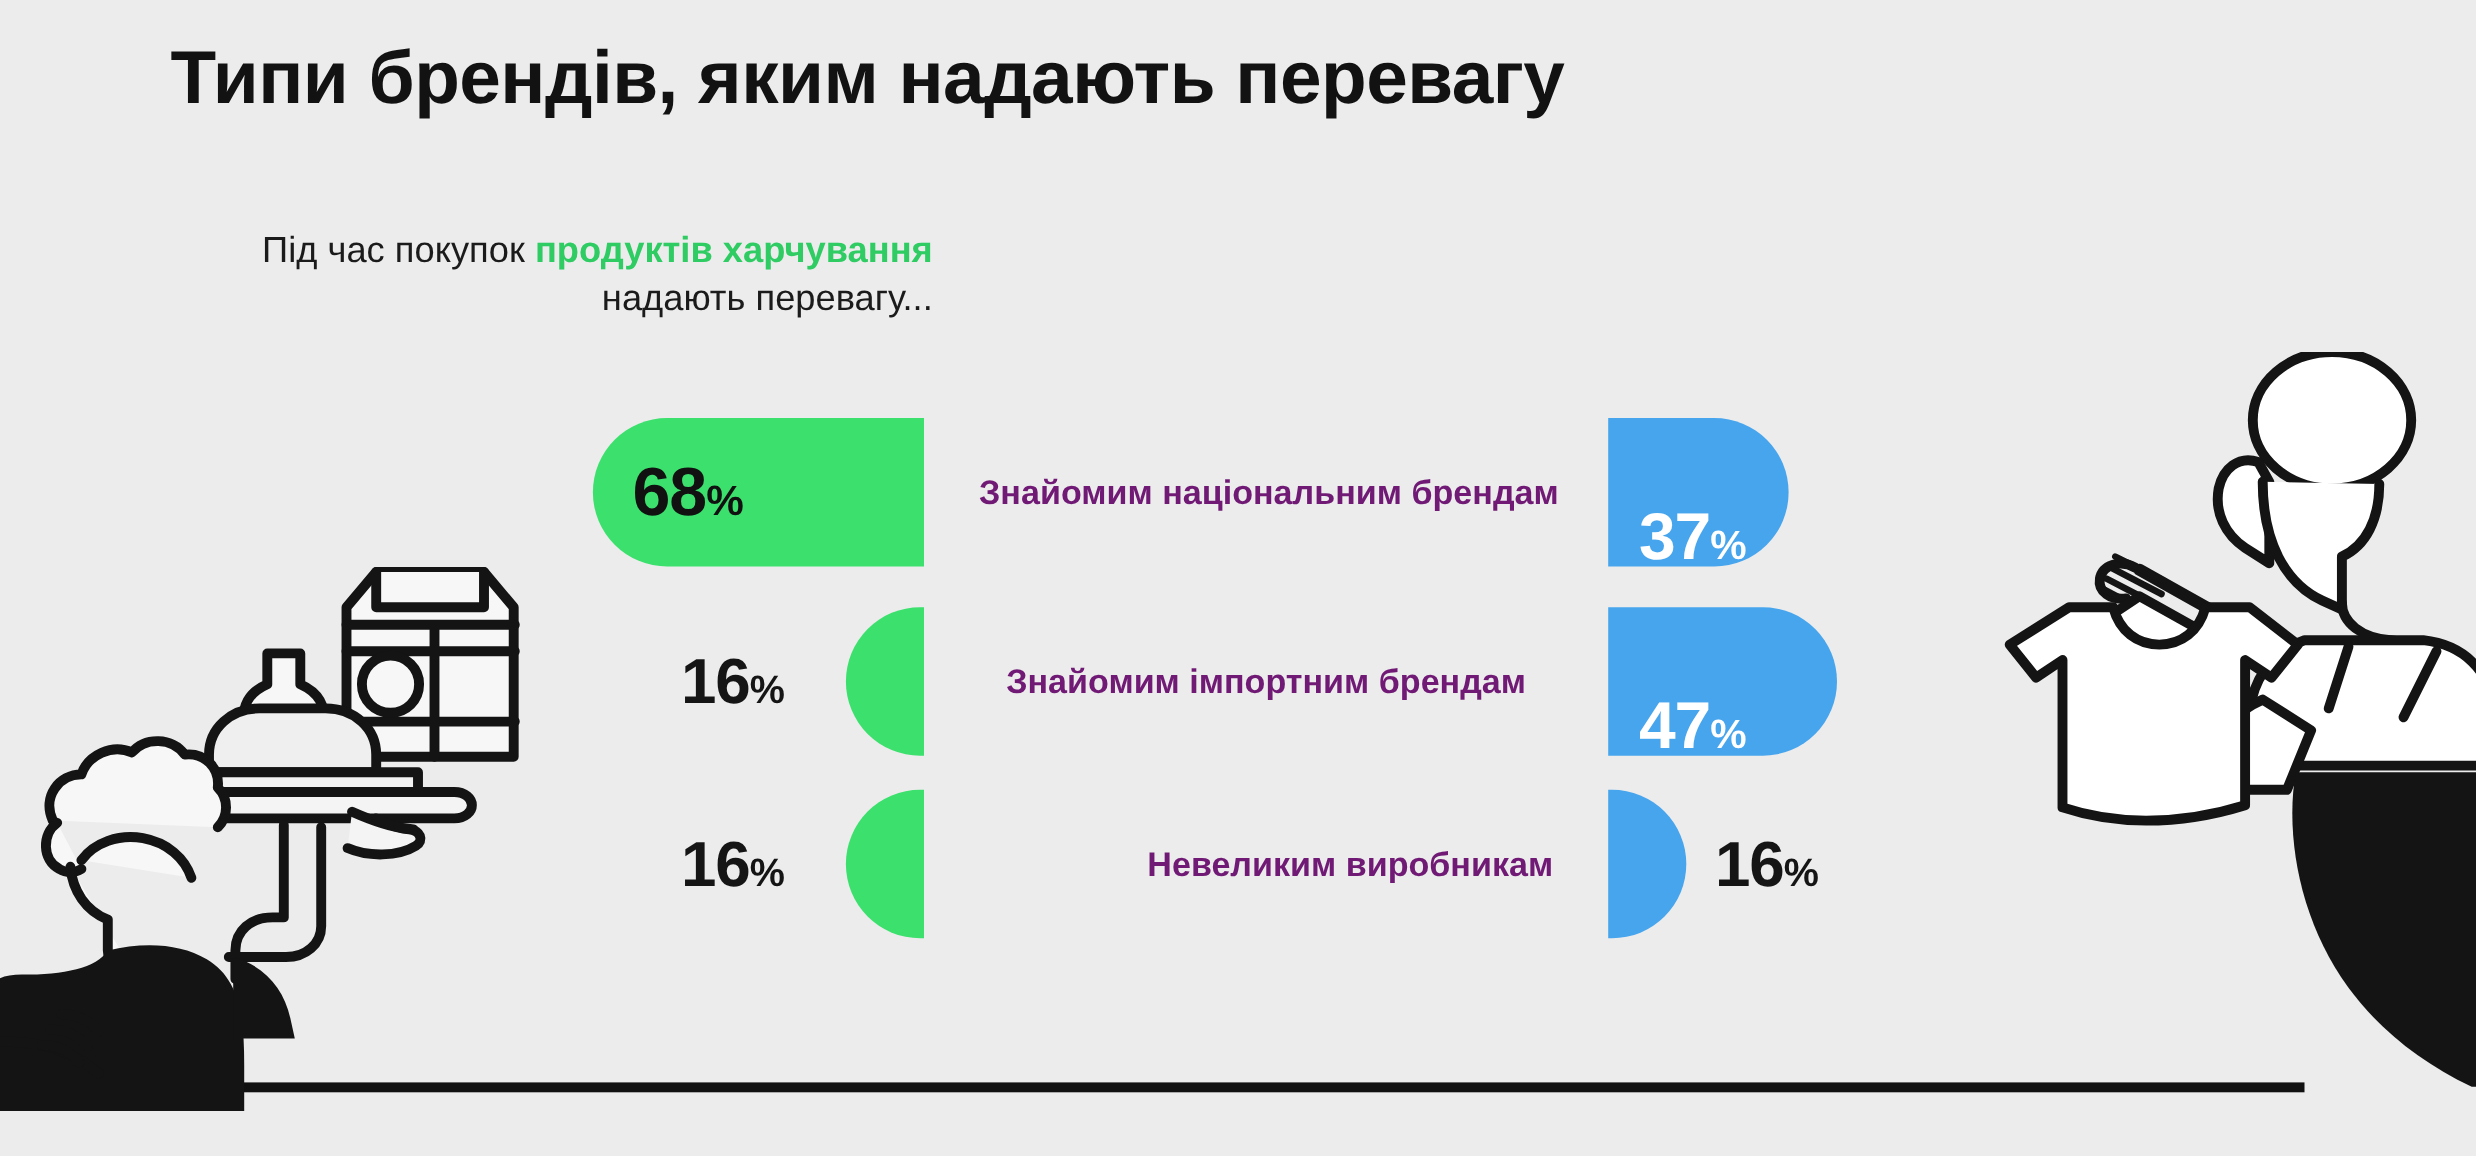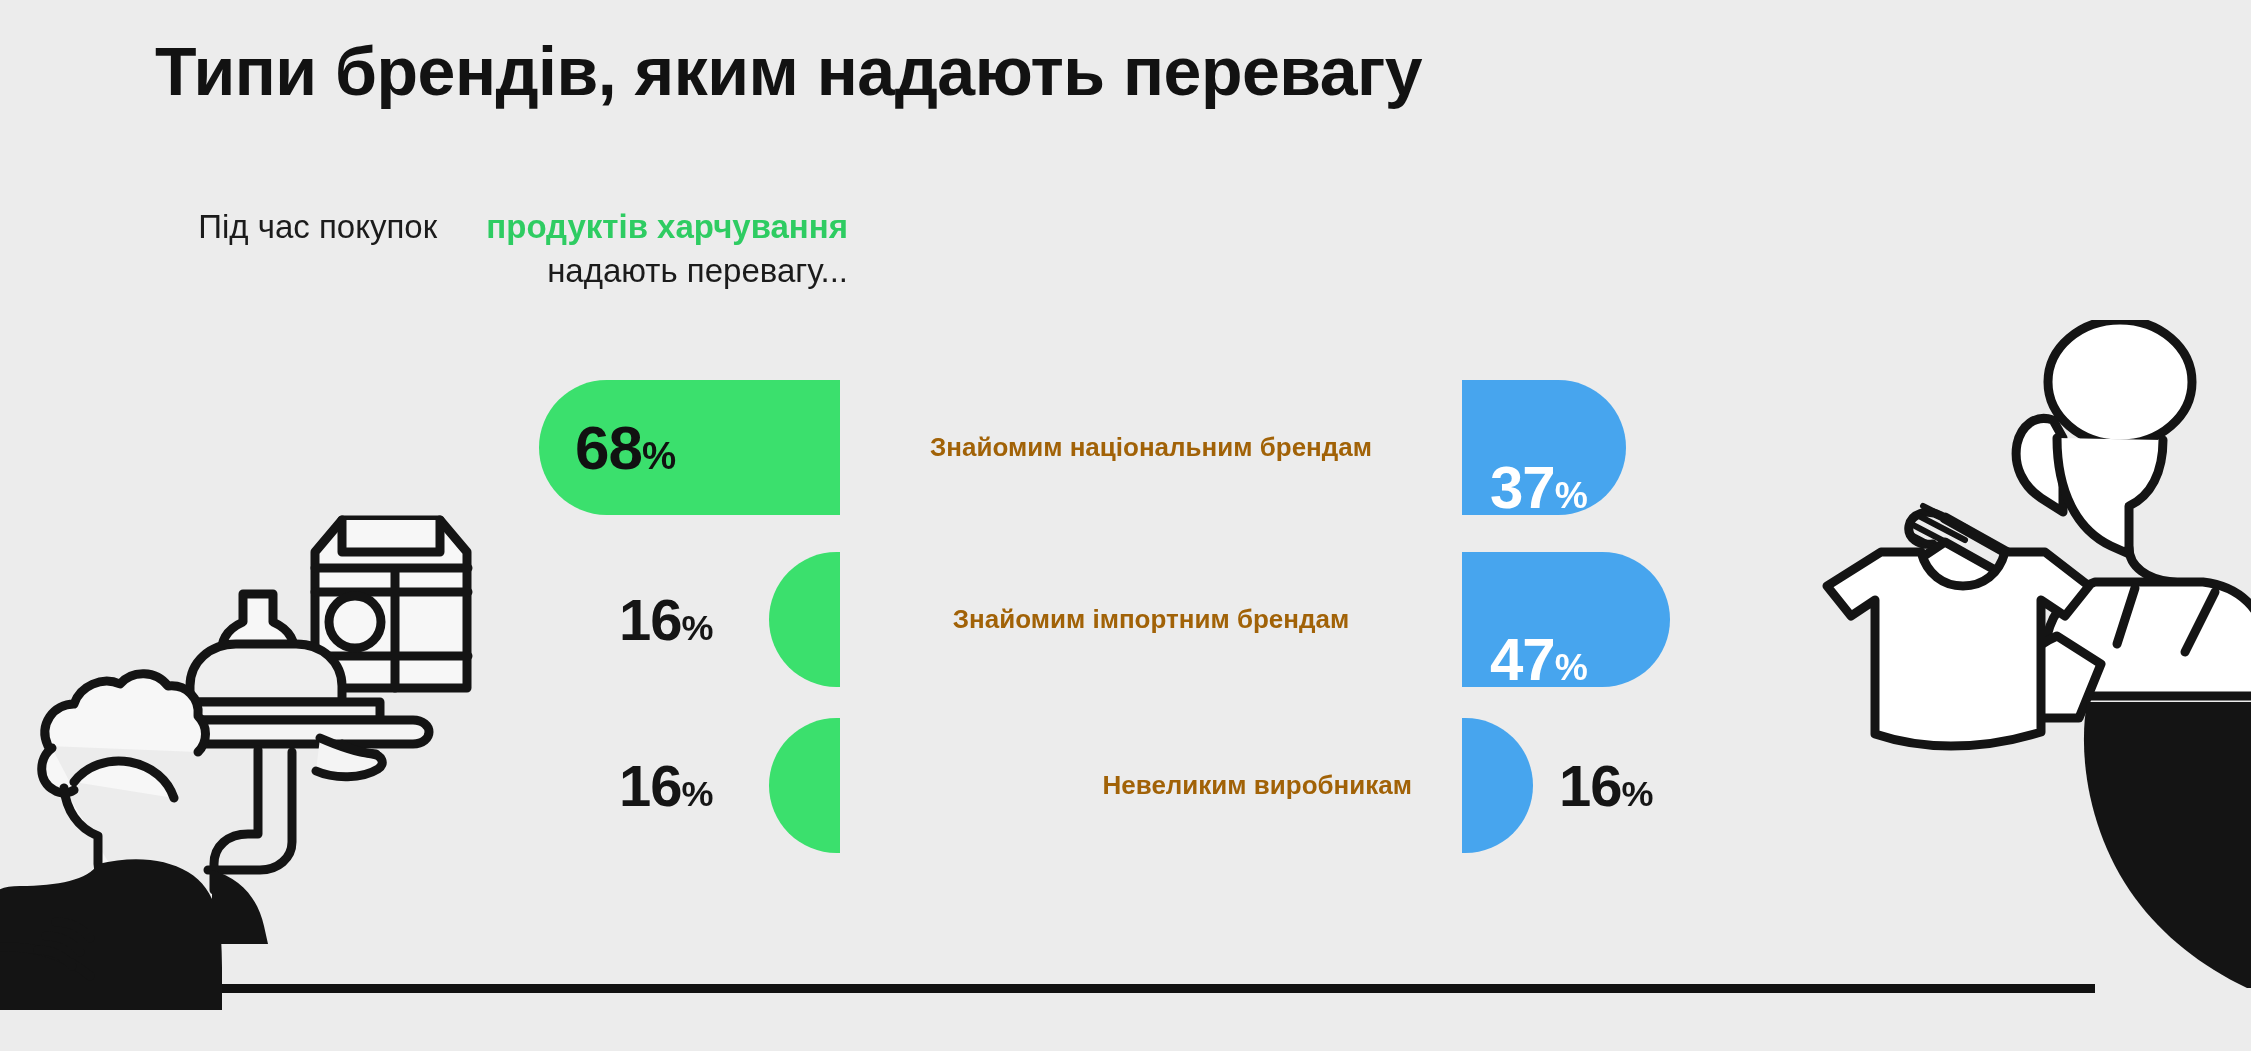--- a/index.html
+++ b/index.html
@@ -18,21 +18,21 @@
     font-size:68px; font-weight:700; color:#121212;
     letter-spacing:-0.5px; white-space:nowrap;
   }
 
   
   .subtitle{
     position:absolute;
     font-size:33px; font-weight:500; color:#1b1b1b;
     line-height:1.33;
   }
-  .subtitle .hl-green{color:#2ecc62; font-weight:800;margin-left:40px;}
+  .subtitle .hl-green{color:#2ecc62; font-weight:800;}
   .subtitle .hl-blue{color:#3aa0e8; font-weight:800;}
   #subtitle-left{ left:168px; top:205px; width:680px; text-align:right;}
   #subtitle-right{ left:1460px; top:205px; width:640px; text-align:left;}
 
   
   .row{position:absolute; left:0; width:2251px; height:0;}
   #row-0{top:380px;}
   #row-1{top:552px;}
   #row-2{top:718px;}
 
@@ -63,21 +63,21 @@
     white-space:nowrap;
   }
   .val .pct{font-size:0.62em; font-weight:800;}
   .val-in{color:#111;}
   .val-in-white{color:#fff;margin-top:40px;}
   .val-out{color:#151515;}
 
   .cat-label{
     position:absolute;
     top:0; height:135px; line-height:135px;
-    font-size:26px; font-weight:600; color:#a16207;
+    font-size:31px; font-weight:600; color:#701a75;
     white-space:nowrap;
   }
 
   
   .baseline{
     position:absolute;
     left:0; top:984px; width:2095px; height:9px;
     background:#111;
   }
 

